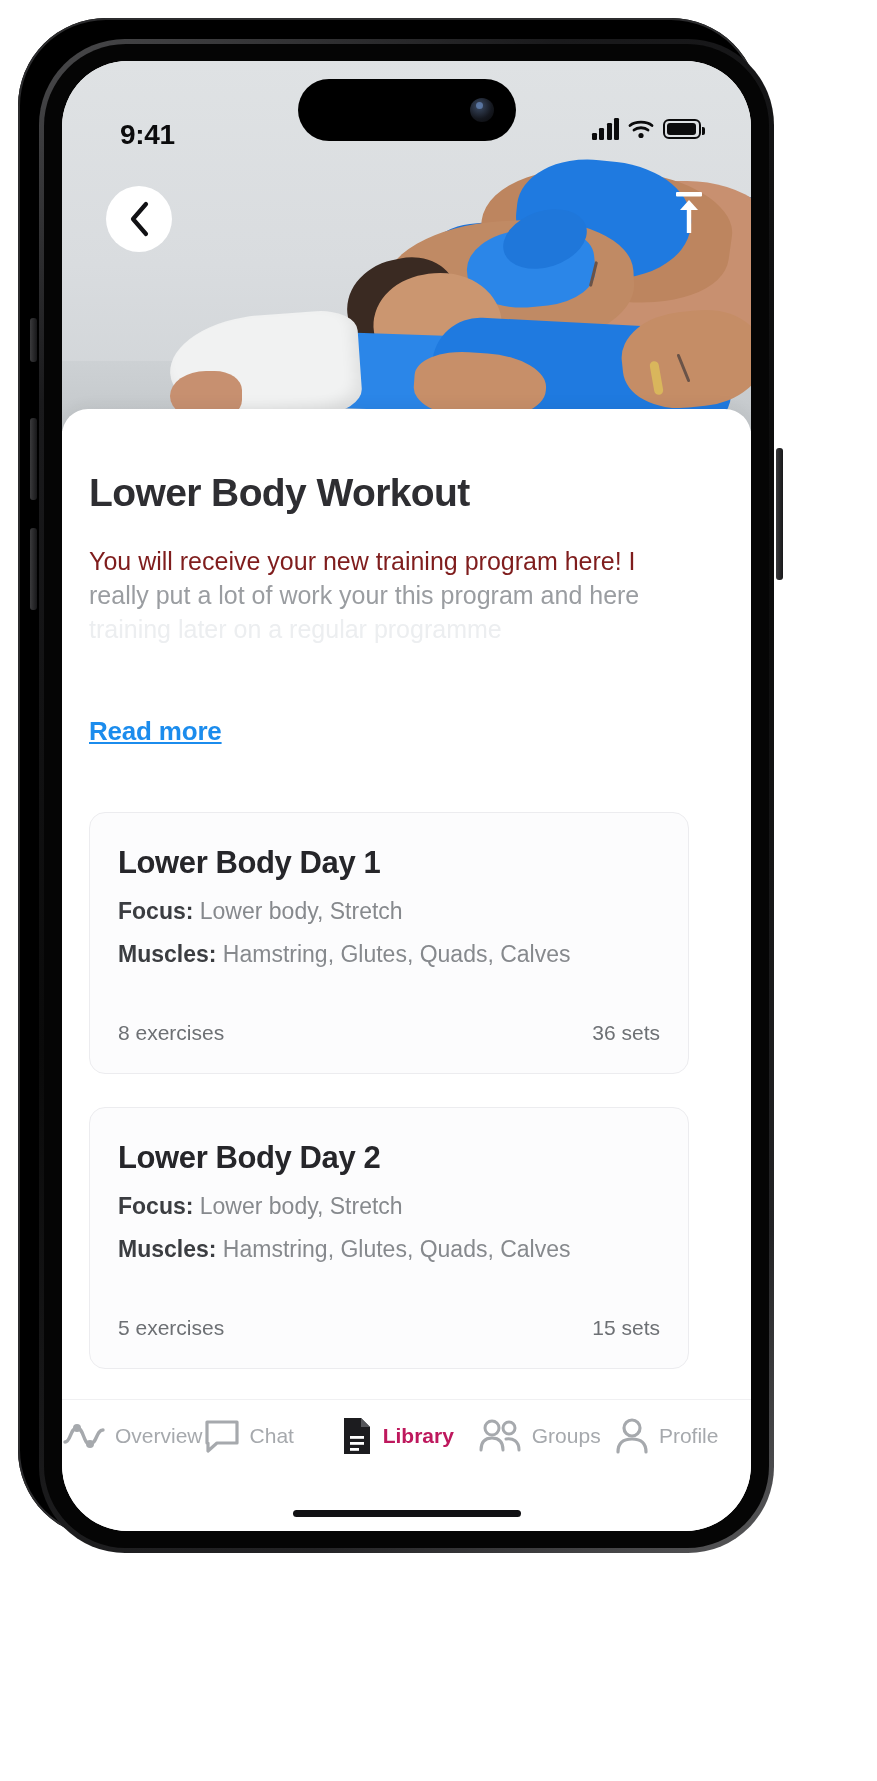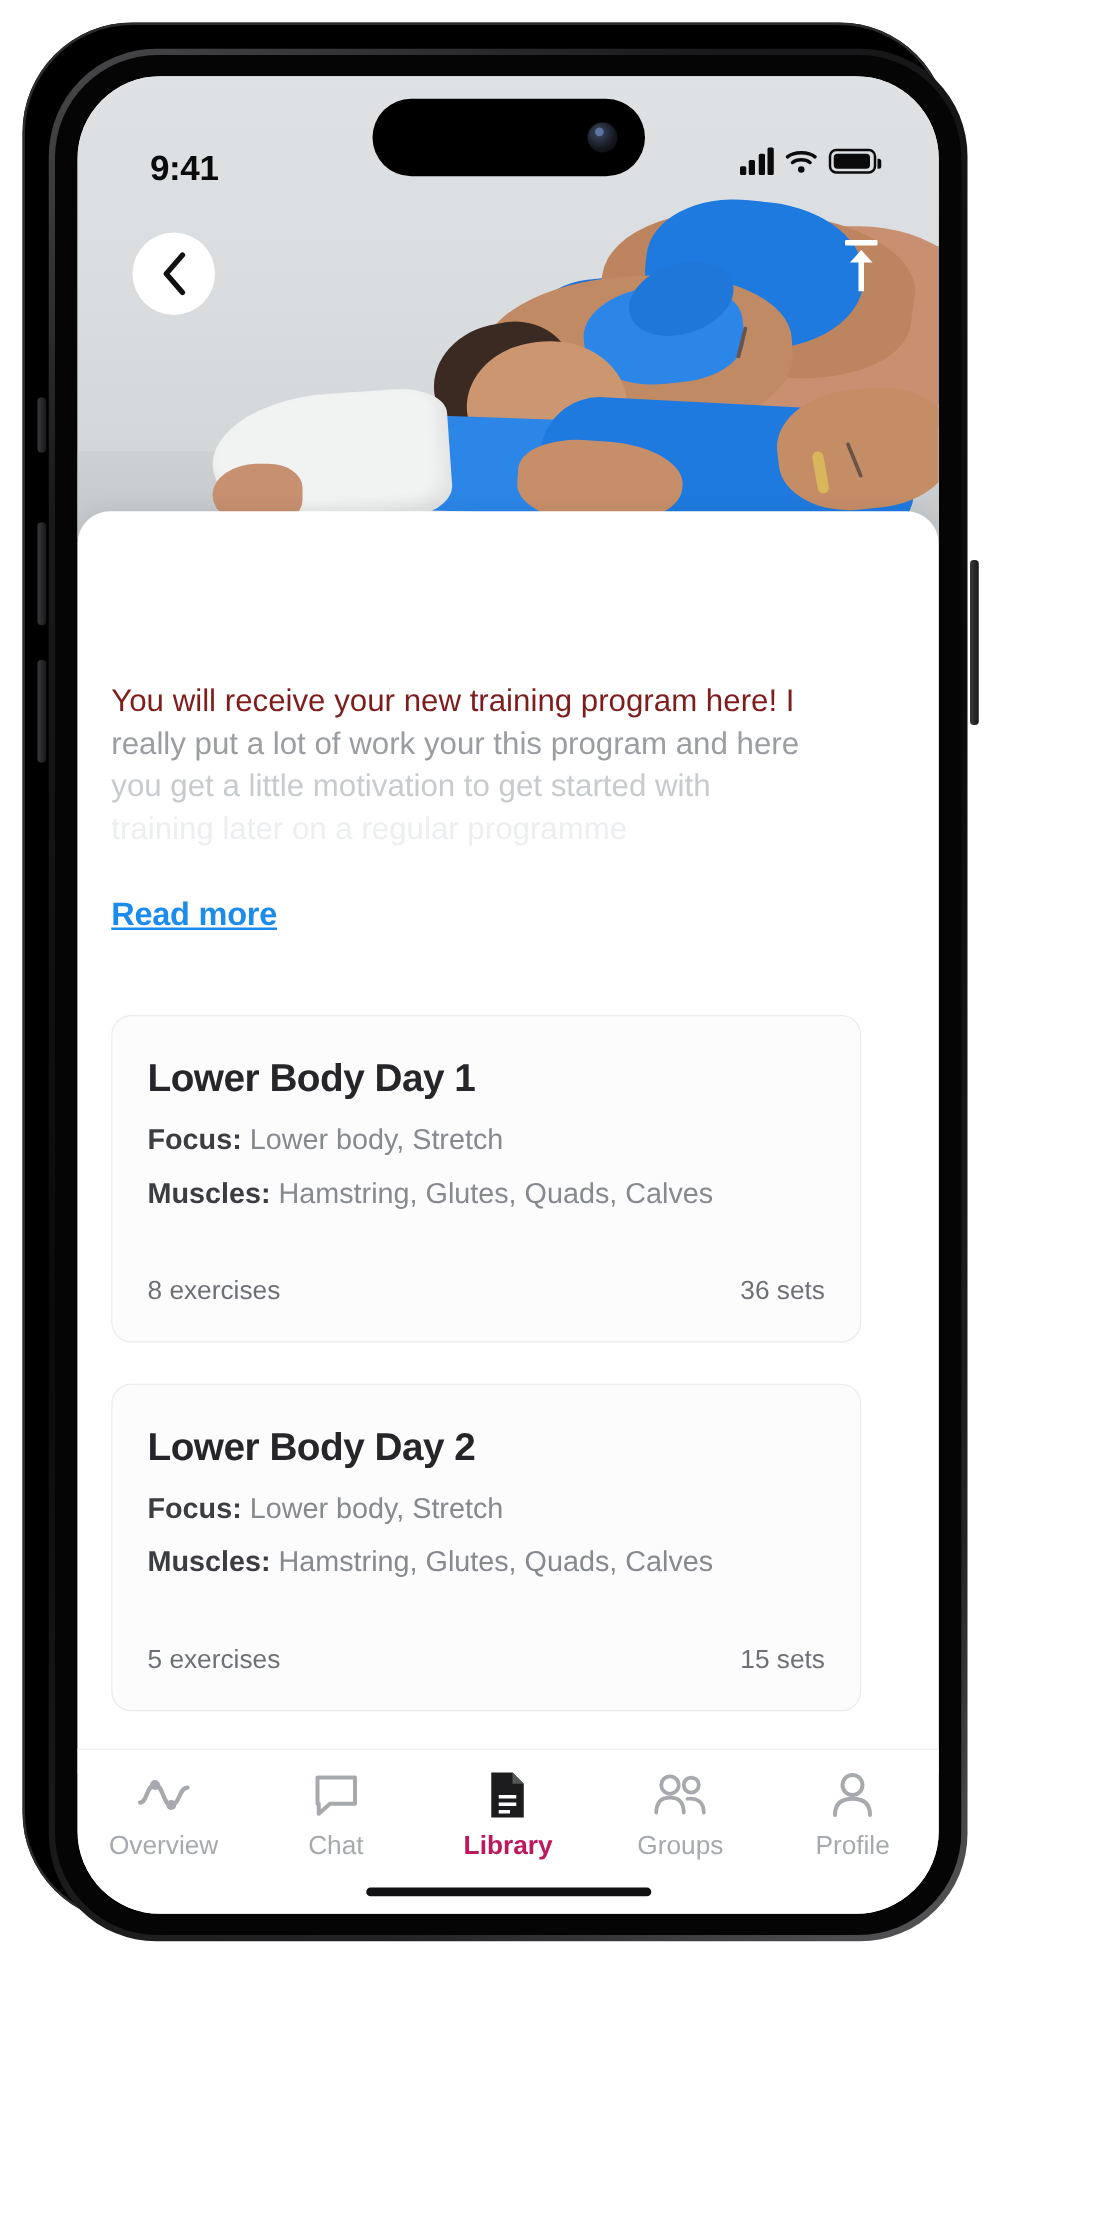--- a/index.html
+++ b/index.html
@@ -304,21 +304,21 @@
   .tabbar {
     position: absolute; left: 0; bottom: 0;
     width: 689px; height: 132px;
     background: #ffffff;
     border-top: 1.4px solid #f0f0f2;
     display: flex; align-items: flex-start;
     z-index: 50;
   }
   .tab {
     flex: 1;
-    display: flex; flex-direction: column;
+    display: flex; 
     align-items: center; gap: 9px;
     padding-top: 16px;
   }
   .tab-ic { height: 40px; display: flex; align-items: center; justify-content: center; }
   .tab-lb { font-size: 21px; color: #a6a9ad; }
   .tab.active .tab-lb { color: #be185d; font-weight: bold; }
   .home-ind {
     position: absolute; left: 50%; bottom: 14px;
     transform: translateX(-50%);
     width: 228px; height: 7px;
@@ -372,25 +372,25 @@
           <svg width="40" height="46" viewBox="0 0 40 46">
             <rect x="7" y="3" width="26" height="4.4" rx="1" fill="#ffffff"></rect>
             <rect x="17.8" y="17" width="4.4" height="27" fill="#ffffff"></rect>
             <path d="M20 11 L29 21 L11 21 Z" fill="#ffffff"></path>
           </svg>
         </div>
       </div>
 
       <div class="sheet">
 
+        <div class="page-title">Lower Body Workout</div>
 
         <div class="desc">
           <div class="desc-line l1">You will receive your new training program here! I</div>
           <div class="desc-line l2">really put a lot of work your this program and here</div>
-          <div class="desc-line l3">you get a little motivation to get started with</div>
           <div class="desc-line l4">training later on a regular programme</div>
         </div>
 
         <div class="read-more">Read more</div>
 
         <div class="card card-1">
           <div class="card-title">Lower Body Day 1</div>
           <div class="card-meta r1"><b>Focus:</b><span> Lower body, Stretch</span></div>
           <div class="card-meta r2"><b>Muscles:</b><span> Hamstring, Glutes, Quads, Calves</span></div>
           <div class="card-foot-l">8 exercises</div>

